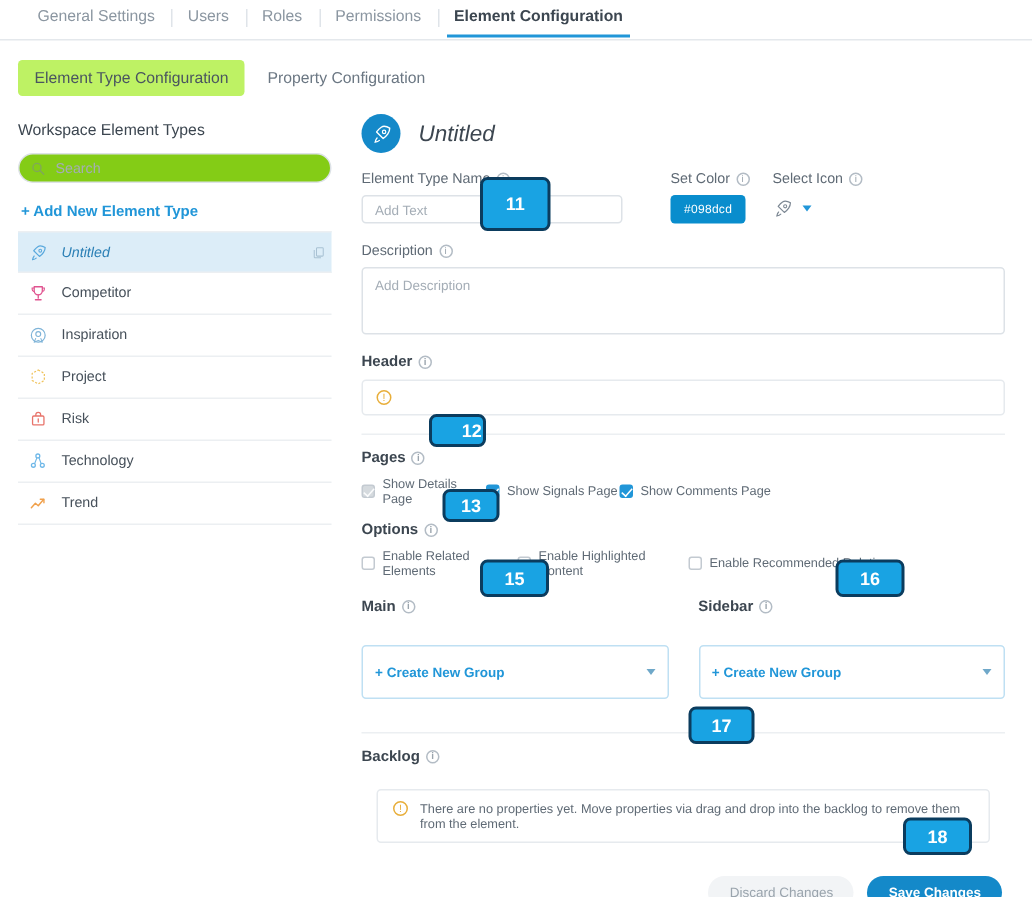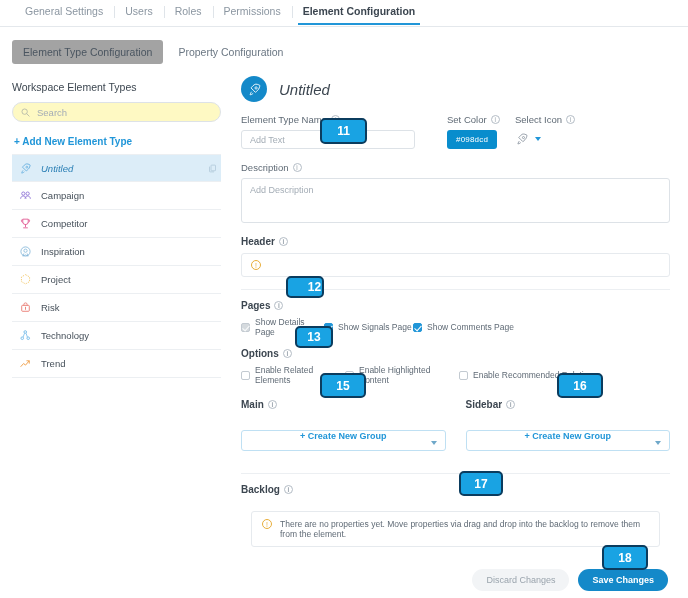--- a/index.html
+++ b/index.html
@@ -58,21 +58,21 @@
     gap: 4px;
   }
   .sub-tab {
     padding: 6px 11px;
     font-size: 10.5px;
     color: #6b7783;
     border-radius: 3px;
     cursor: pointer;
     white-space: nowrap;
   }
-  .sub-tab.active { background: #a3a3a3; color: #4a5560; }
+  .sub-tab.active { background: #bef264; color: #4a5560; }
 
   
   .body-wrap { display: flex; padding-top: 8px; }
 
   
   .left-panel {
     width: 233px;
     flex: 0 0 233px;
     padding: 9px 12px 0 12px;
   }
@@ -82,21 +82,21 @@
     margin-bottom: 9px;
   }
   .search-box {
     position: relative;
     height: 20px;
     border: 1px solid #dde2e7;
     border-radius: 10px;
     display: flex;
     align-items: center;
     padding-left: 8px;
-    background: #fef9c3;
+    background: #84cc16;
   }
   .search-box svg { flex: 0 0 auto; opacity: .55; }
   .search-box input {
     border: none; outline: none;
     font-family: inherit;
     font-size: 9.5px;
     color: #5a6570;
     margin-left: 5px;
     width: 160px;
     background: transparent;
@@ -288,32 +288,31 @@
     content:"";
     position:absolute; left:2px; top:0px;
     width:3px; height:6px;
     border:solid #fafbfc; border-width: 0 1.4px 1.4px 0;
     transform: rotate(42deg);
   }
 
   .two-col { display: flex; gap: 20px; }
   .col { flex: 1 1 0; }
   .select-box {
-    height: 21px;
+    height: 36px;
     border: 1px solid #bfe0f3;
     border-radius: 3px;
     display: flex;
     align-items: center;
     padding: 0 8px;
     font-size: 9px;
     color: #2196d8;
     font-weight: bold;
     background: #fff;
     cursor: pointer;
-    flex-direction: column;
   }
   .select-caret {
     margin-left: auto;
     width:0;height:0;
     border-left:3px solid transparent;
     border-right:3px solid transparent;
     border-top:4px solid #6fa8c9;
   }
 
   .backlog-notice {
@@ -403,31 +402,20 @@
           <span class="et-action">
             <svg width="9" height="9" viewBox="0 0 24 24">
               <rect x="8" y="3" width="12" height="15" rx="1.5" fill="none" stroke="#6a8ea8" stroke-width="1.8"></rect>
               <path d="M16 21H5.5A1.5 1.5 0 0 1 4 19.5V7" fill="none" stroke="#6a8ea8" stroke-width="1.8"></path>
             </svg>
           </span>
         </div>
         <div class="et-row">
           <span class="et-icon">
             <svg width="13" height="13" viewBox="0 0 24 24">
-              <circle cx="8" cy="8.5" r="3" fill="none" stroke="#8b6fd4" stroke-width="1.6"></circle>
-              <circle cx="16" cy="8.5" r="3" fill="none" stroke="#8b6fd4" stroke-width="1.6"></circle>
-              <path d="M3 18c0-3 2.3-5 5-5s5 2 5 5" fill="none" stroke="#8b6fd4" stroke-width="1.6"></path>
-              <path d="M11 18c0-3 2.3-5 5-5s5 2 5 5" fill="none" stroke="#8b6fd4" stroke-width="1.6"></path>
-            </svg>
-          </span>
-          <span class="et-label">Campaign</span>
-        </div>
-        <div class="et-row">
-          <span class="et-icon">
-            <svg width="13" height="13" viewBox="0 0 24 24">
               <path d="M7 4h10v5a5 5 0 0 1-10 0z" fill="none" stroke="#e0538f" stroke-width="1.6" stroke-linejoin="round"></path>
               <path d="M7 5.5H4.5v1.5A3 3 0 0 0 7 10M17 5.5h2.5V7a3 3 0 0 1-2.5 3" fill="none" stroke="#e0538f" stroke-width="1.4"></path>
               <path d="M12 14v4M8.5 20h7" fill="none" stroke="#e0538f" stroke-width="1.6" stroke-linecap="round"></path>
             </svg>
           </span>
           <span class="et-label">Competitor</span>
         </div>
         <div class="et-row">
           <span class="et-icon">
             <svg width="13" height="13" viewBox="0 0 24 24">
@@ -631,20 +619,20 @@
 
     <div class="footer-btns">
       <div class="btn btn-secondary">Discard Changes</div>
       <div class="btn btn-primary">Save Changes</div>
     </div>
 
   </div>
 </div>
 
 <div id="badge-layer">
-    <div class="badge" style="left: 320px; top: 118px; width: 47px; height: 26px;">11</div>
+    <div class="badge" style="left: 320px; top: 118px; width: 47px; height: 36px;">11</div>
     <div class="badge" style="left: 286px; top: 276px; width: 38px; height: 22px; padding-left: 19px;">12</div>
     <div class="badge" style="left: 295px; top: 326px; width: 38px; height: 22px;">13</div>
     <div class="badge" style="left: 320px; top: 373px; width: 46px; height: 25px;">15</div>
     <div class="badge" style="left: 557px; top: 373px; width: 46px; height: 25px;">16</div>
     <div class="badge" style="left: 459px; top: 471px; width: 44px; height: 25px;">17</div>
     <div class="badge" style="left: 602px; top: 545px; width: 46px; height: 25px;">18</div>
   </div>
 
 </body></html>

